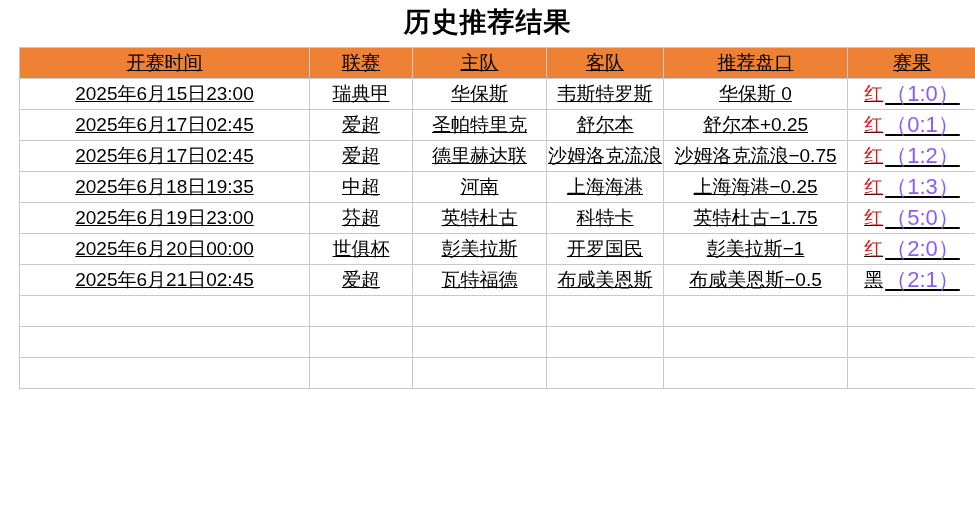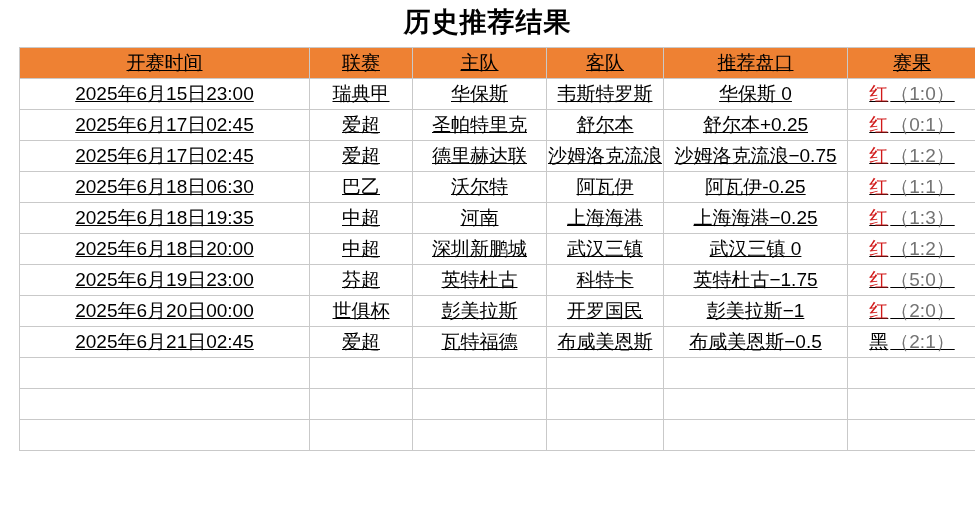--- a/index.html
+++ b/index.html
@@ -64,21 +64,21 @@
   .c-rec    { width: 184px; }
   .c-result { width: 129px; }
   .res-cell {
     display: flex;
     align-items: center;
     justify-content: center;
     gap: 2px;
     padding: 0 6px;
   }
   .res-flag { font-size: 19px; }
-  .res-score { font-size: 19px; color: #737373; }
+  .res-score { font-size: 22px; color: #8b5cf6; }
   .empty-row td { height: 30px; border-color: #d8d8d8; }
   .shrink { font-size: 17px; }
 </style>
 </head>
 <body>
 
 <div class="page">
 
   <div class="title">历史推荐结果</div>
 
@@ -135,59 +135,33 @@
           <td class="shrink">沙姆洛克流浪</td>
           <td class="shrink">沙姆洛克流浪−0.75</td>
           <td>
             <div class="res-cell">
               <span class="res-flag" style="color: rgb(209, 26, 26);">红</span>
               <span class="res-score">（1:2）</span>
             </div>
           </td>
         </tr>
         <tr>
-          <td>2025年6月18日06:30</td>
-          <td>巴乙</td>
-          <td>沃尔特</td>
-          <td>阿瓦伊</td>
-          <td>阿瓦伊-0.25</td>
-          <td>
-            <div class="res-cell">
-              <span class="res-flag" style="color: rgb(209, 26, 26);">红</span>
-              <span class="res-score">（1:1）</span>
-            </div>
-          </td>
-        </tr>
-        <tr>
           <td>2025年6月18日19:35</td>
           <td>中超</td>
           <td>河南</td>
           <td>上海海港</td>
           <td>上海海港−0.25</td>
           <td>
             <div class="res-cell">
               <span class="res-flag" style="color: rgb(209, 26, 26);">红</span>
               <span class="res-score">（1:3）</span>
             </div>
           </td>
         </tr>
         <tr>
-          <td>2025年6月18日20:00</td>
-          <td>中超</td>
-          <td>深圳新鹏城</td>
-          <td>武汉三镇</td>
-          <td>武汉三镇 0</td>
-          <td>
-            <div class="res-cell">
-              <span class="res-flag" style="color: rgb(209, 26, 26);">红</span>
-              <span class="res-score">（1:2）</span>
-            </div>
-          </td>
-        </tr>
-        <tr>
           <td>2025年6月19日23:00</td>
           <td>芬超</td>
           <td>英特杜古</td>
           <td>科特卡</td>
           <td>英特杜古−1.75</td>
           <td>
             <div class="res-cell">
               <span class="res-flag" style="color: rgb(209, 26, 26);">红</span>
               <span class="res-score">（5:0）</span>
             </div>

